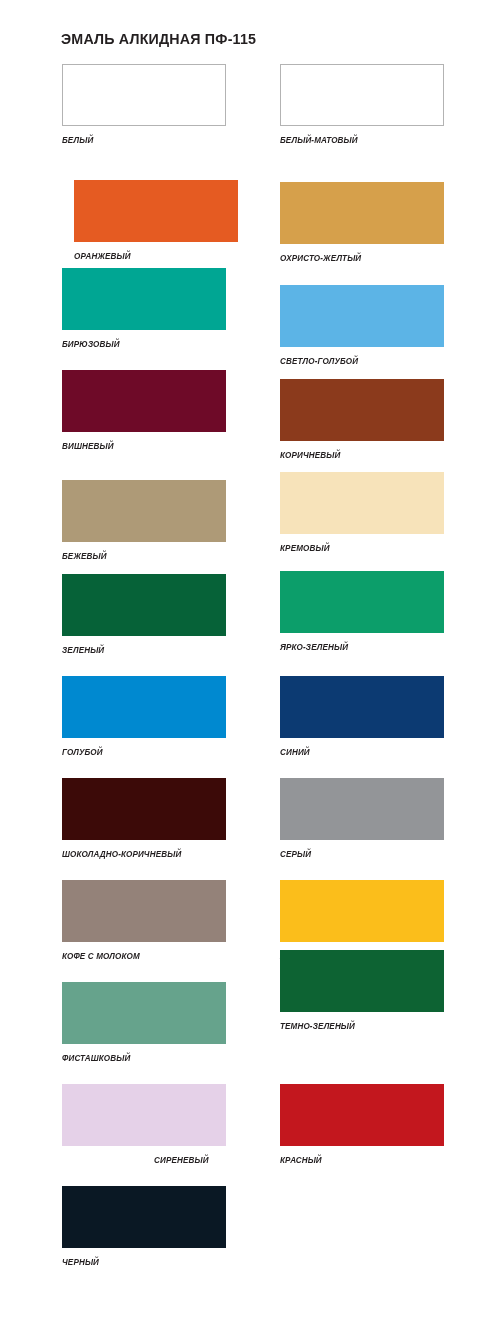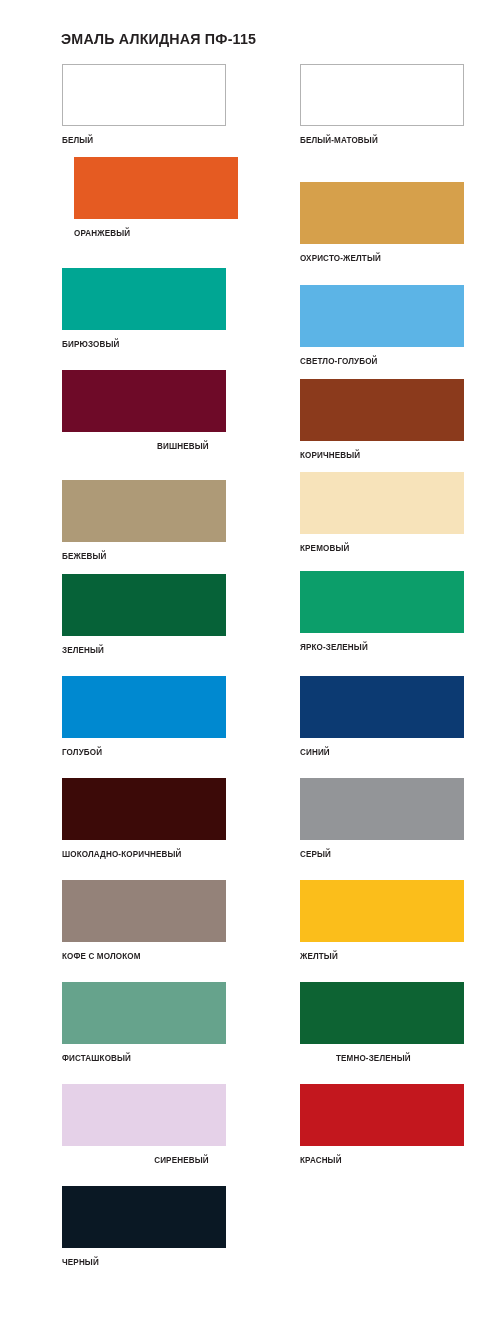--- a/index.html
+++ b/index.html
@@ -36,23 +36,24 @@
   }
   .swatch-grid {
     position: absolute;
     left: 0;
     top: 64px;
     width: 500px;
   }
   .swatch-cell {
     position: absolute;
     width: 156px;
+    font-style: italic;
   }
   .swatch-cell.col-left  { left: 62px; }
-  .swatch-cell.col-right { left: 280px; margin-left: 20px; }
+  .swatch-cell.col-right { left: 280px; }
   .chip {
     width: 164px;
     height: 62px;
     box-sizing: border-box;
     background: #ffffff;
   }
   .chip.bordered {
     border: 1px solid #b3b3b3;
   }
   .chip-label {
@@ -76,37 +77,37 @@
 
   <div class="swatch-grid">
       <div class="swatch-cell col-left" style="top: 0px;">
         <div class="chip bordered" style="background: rgb(255, 255, 255);"></div>
         <div class="chip-label">БЕЛЫЙ</div>
       </div>
       <div class="swatch-cell col-right" style="top: 0px;">
         <div class="chip bordered" style="background: rgb(255, 255, 255);"></div>
         <div class="chip-label">БЕЛЫЙ-МАТОВЫЙ</div>
       </div>
-      <div class="swatch-cell col-left" style="top: 93px; padding-left: 12px;">
+      <div class="swatch-cell col-left" style="top: 116px; padding-left: 12px;">
         <div class="chip" style="background: rgb(229, 91, 34);"></div>
         <div class="chip-label">ОРАНЖЕВЫЙ</div>
       </div>
       <div class="swatch-cell col-right" style="top: 118px;">
         <div class="chip" style="background: rgb(214, 160, 75);"></div>
         <div class="chip-label">ОХРИСТО-ЖЕЛТЫЙ</div>
       </div>
       <div class="swatch-cell col-left" style="top: 204px;">
         <div class="chip" style="background: rgb(0, 166, 147);"></div>
         <div class="chip-label">БИРЮЗОВЫЙ</div>
       </div>
       <div class="swatch-cell col-right" style="top: 221px;">
         <div class="chip" style="background: rgb(92, 180, 230);"></div>
         <div class="chip-label">СВЕТЛО-ГОЛУБОЙ</div>
       </div>
-      <div class="swatch-cell col-left" style="top: 306px; text-align: right;">
+      <div class="swatch-cell col-left" style="top: 306px;">
         <div class="chip" style="background: rgb(110, 10, 40);"></div>
         <div class="chip-label">ВИШНЕВЫЙ</div>
       </div>
       <div class="swatch-cell col-right" style="top: 315px;">
         <div class="chip" style="background: rgb(139, 58, 28);"></div>
         <div class="chip-label">КОРИЧНЕВЫЙ</div>
       </div>
       <div class="swatch-cell col-left" style="top: 416px;">
         <div class="chip" style="background: rgb(174, 154, 119);"></div>
         <div class="chip-label">БЕЖЕВЫЙ</div>
@@ -144,21 +145,21 @@
         <div class="chip-label">КОФЕ С МОЛОКОМ</div>
       </div>
       <div class="swatch-cell col-right" style="top: 816px;">
         <div class="chip" style="background: rgb(251, 190, 27);"></div>
         <div class="chip-label">ЖЕЛТЫЙ</div>
       </div>
       <div class="swatch-cell col-left" style="top: 918px;">
         <div class="chip" style="background: rgb(102, 163, 140);"></div>
         <div class="chip-label">ФИСТАШКОВЫЙ</div>
       </div>
-      <div class="swatch-cell col-right" style="top: 918px; text-align: center;">
+      <div class="swatch-cell col-right" style="top: 886px;">
         <div class="chip" style="background: rgb(13, 99, 51);"></div>
         <div class="chip-label">ТЕМНО-ЗЕЛЕНЫЙ</div>
       </div>
       <div class="swatch-cell col-left" style="top: 1020px; text-align: right;">
         <div class="chip" style="background: rgb(229, 209, 232);"></div>
         <div class="chip-label">СИРЕНЕВЫЙ</div>
       </div>
       <div class="swatch-cell col-right" style="top: 1020px;">
         <div class="chip" style="background: rgb(195, 23, 30);"></div>
         <div class="chip-label">КРАСНЫЙ</div>

